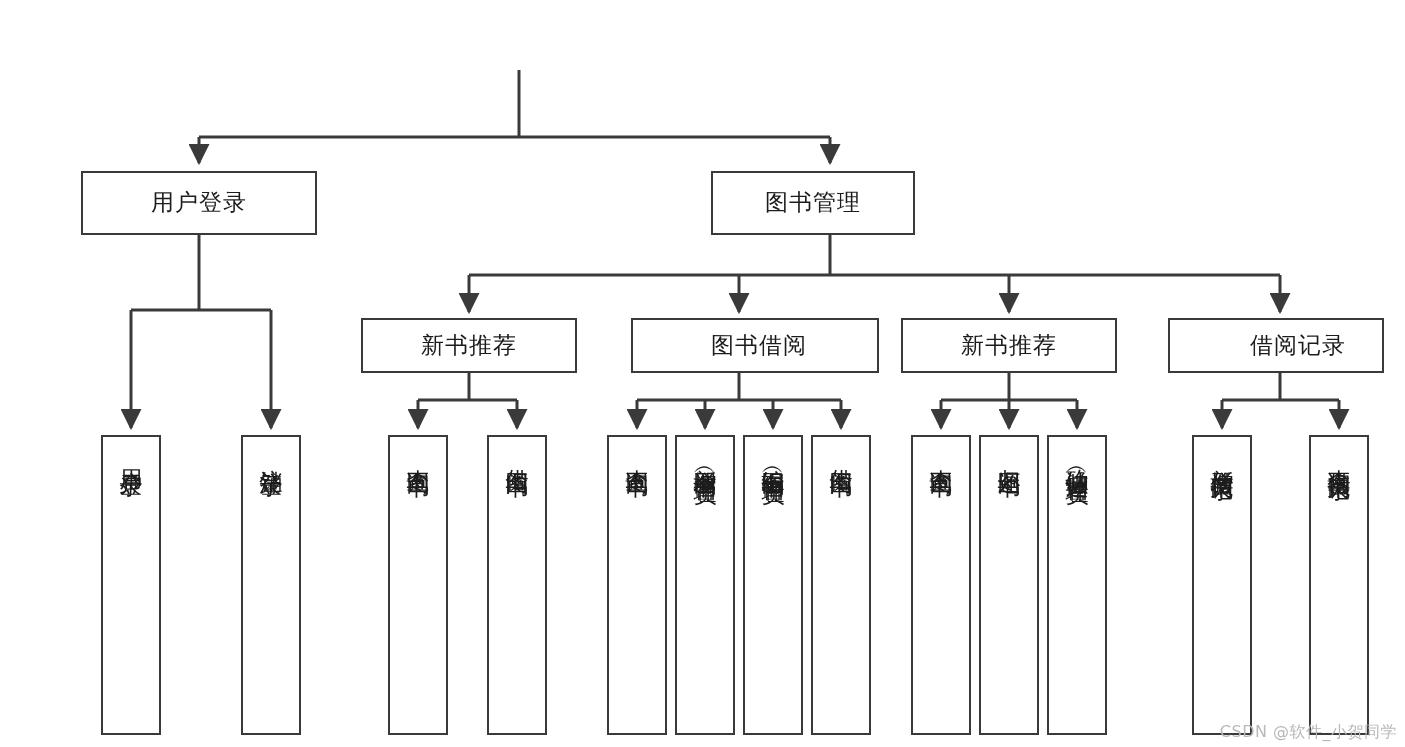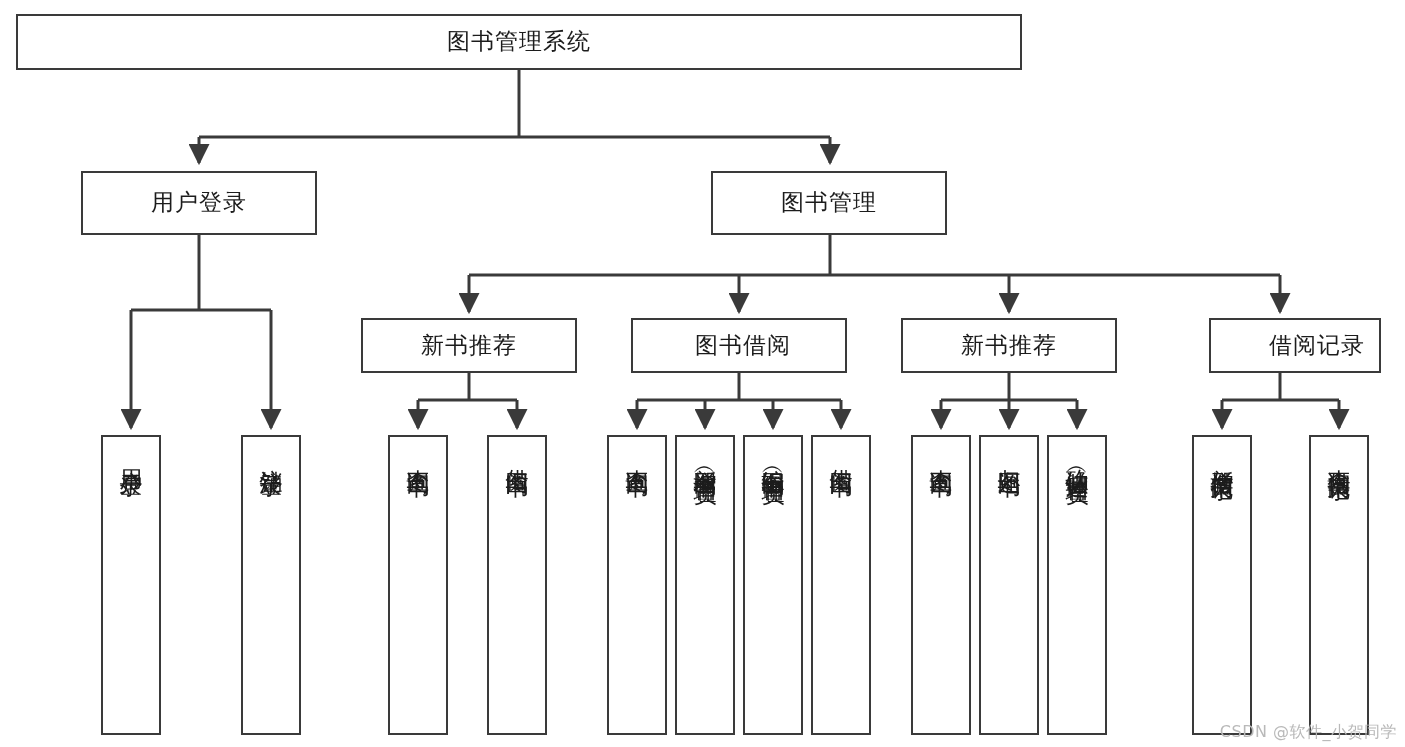--- a/index.html
+++ b/index.html
@@ -114,41 +114,38 @@
       <path d="M 1009 400 L 1009 428" marker-end="url(#arw)"></path>
       <path d="M 1077 400 L 1077 428" marker-end="url(#arw)"></path>
 
       <path d="M 1280 373 L 1280 400"></path>
       <path d="M 1222 400 L 1339 400"></path>
       <path d="M 1222 400 L 1222 428" marker-end="url(#arw)"></path>
       <path d="M 1339 400 L 1339 428" marker-end="url(#arw)"></path>
     </g>
   </svg>
 
-  <div class="node horiz" style="left:16px; top:14px; width:1006px; height:56px;">
-    <span class="nlabel">图书管理系统</span>
-  </div>
 
   <div class="node horiz" style="left:81px; top:171px; width:236px; height:64px;">
     <span class="nlabel">用户登录</span>
   </div>
-  <div class="node horiz" style="left:711px; top:171px; width:236px; height:64px;text-align:right;">
+  <div class="node horiz" style="left:711px; top:171px; width:204px; height:64px;text-align:right;">
     <span class="nlabel">图书管理</span>
   </div>
 
   <div class="node horiz" style="left:361px; top:318px; width:216px; height:55px;">
     <span class="nlabel">新书推荐</span>
   </div>
-  <div class="node horiz" style="left:631px; top:318px; width:216px; height:55px;padding-left:8px;">
+  <div class="node horiz" style="left:631px; top:318px; width:248px; height:55px;padding-left:8px;">
     <span class="nlabel">图书借阅</span>
   </div>
   <div class="node horiz" style="left:901px; top:318px; width:216px; height:55px;">
     <span class="nlabel">新书推荐</span>
   </div>
-  <div class="node horiz" style="left:1209px; top:318px; width:172px; height:55px;padding-left:44px;">
+  <div class="node horiz" style="left:1168px; top:318px; width:216px; height:55px;padding-left:44px;">
     <span class="nlabel">借阅记录</span>
   </div>
 
   <div class="node vert" style="left:101px; top:435px; width:60px; height:300px;">
     <span class="nlabel">用户登录</span>
   </div>
   <div class="node vert" style="left:241px; top:435px; width:60px; height:300px;">
     <span class="nlabel">注销登录</span>
   </div>
 

